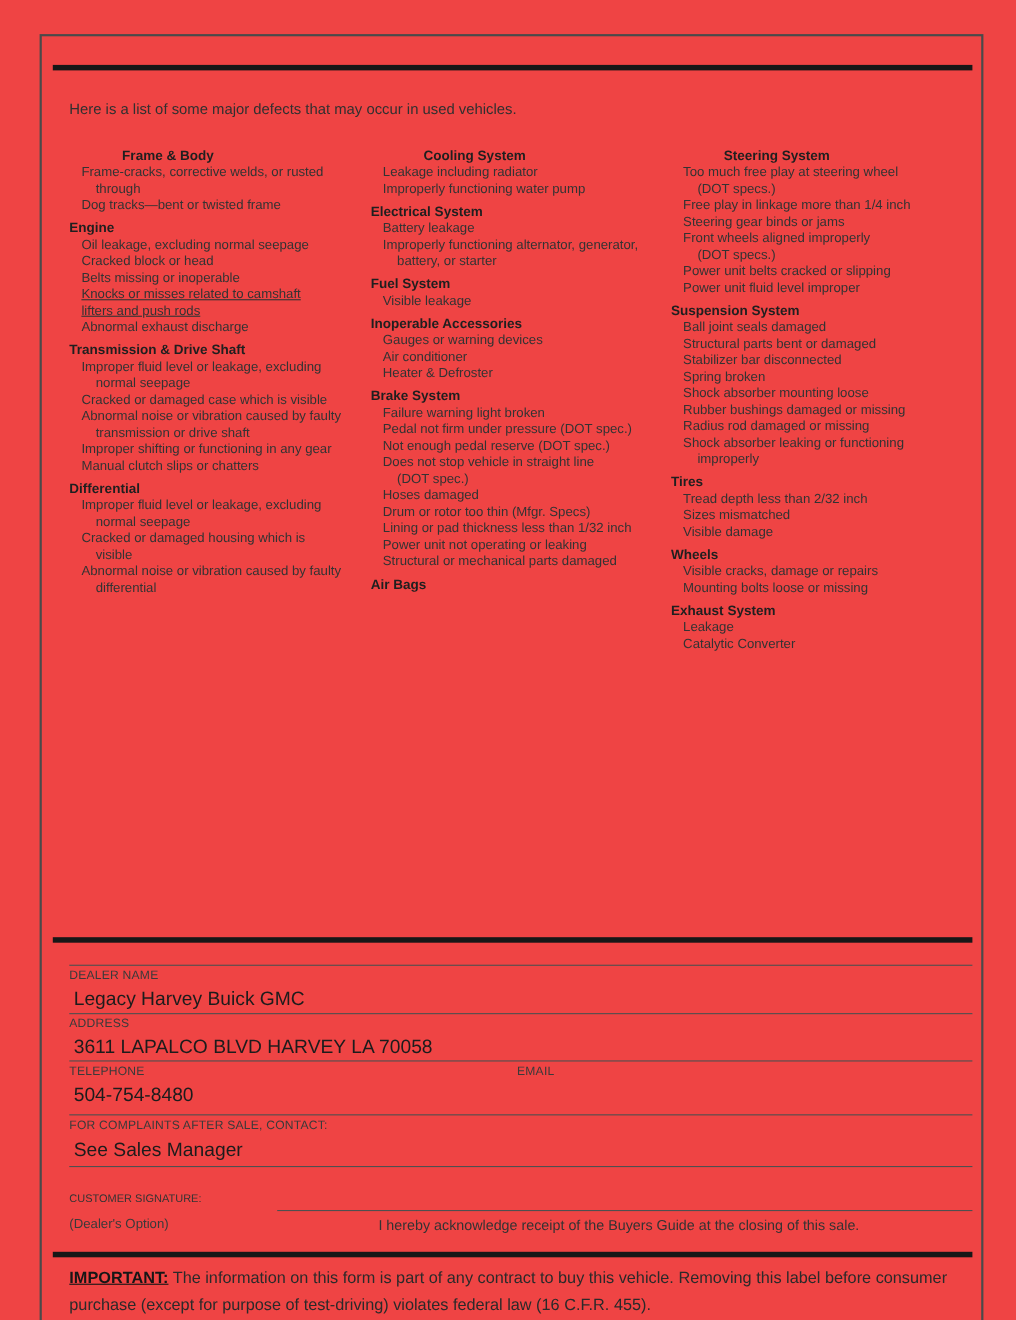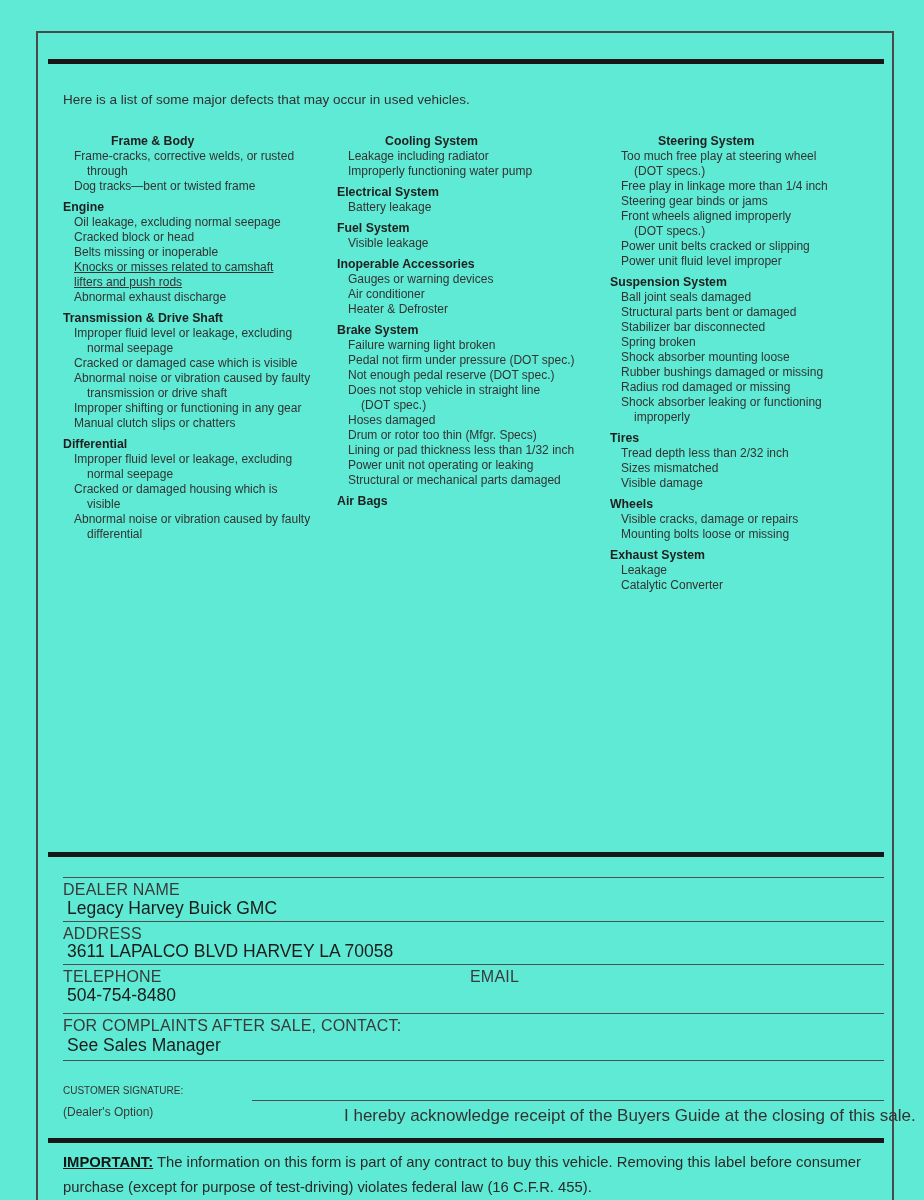--- a/index.html
+++ b/index.html
@@ -5,21 +5,21 @@
   html, body {
     margin: 0;
     padding: 0;
     background: #ffffff;
     font-family: "Liberation Sans", "DejaVu Sans", sans-serif;
   }
   .page {
     position: relative;
     width: 924px;
     height: 1200px;
-    background: #5eead4;
+    background: #ef4444;
     overflow: hidden;
     color: #2e2e2e;
   }
   .frame {
     position: absolute;
     left: 36px;
     top: 31px;
     width: 858px;
     height: 1300px;
     border: 2px solid #4a4a4a;
@@ -75,21 +75,21 @@
   }
   .thin-line {
     position: absolute;
     left: 63px;
     width: 821px;
     height: 1px;
     background: #4f4f4f;
   }
   .field-label {
     position: absolute;
-    font-size: 16px;
+    font-size: 11px;
     color: #3a3a3a;
     letter-spacing: 0.2px;
     text-align: right;
   }
   .field-value {
     position: absolute;
     font-size: 17.5px;
     color: #1c1c1c;
   }
   .sig-label {
@@ -111,21 +111,21 @@
     position: absolute;
     left: 63px;
     top: 1105px;
     font-size: 12px;
     color: #3a3a3a;
   }
   .ack {
     position: absolute;
     left: 344px;
     top: 1106px;
-    font-size: 17px;
+    font-size: 13px;
     color: #333333;
   }
   .important {
     position: absolute;
     left: 63px;
     top: 1150px;
     width: 812px;
     font-size: 14.8px;
     line-height: 25px;
     color: #2a2a2a;
@@ -171,20 +171,22 @@
 visible</div>
         <div class="sec-item">Abnormal noise or vibration caused by faulty
 differential</div>
       </div>
       <div class="col col-2">
         <div class="sec-title">Cooling System</div>
         <div class="sec-item">Leakage including radiator</div>
         <div class="sec-item">Improperly functioning water pump</div>
         <div class="sec-title">Electrical System</div>
         <div class="sec-item">Battery leakage</div>
+        <div class="sec-item">Improperly functioning alternator, generator,
+battery, or starter</div>
         <div class="sec-title">Fuel System</div>
         <div class="sec-item">Visible leakage</div>
         <div class="sec-title">Inoperable Accessories</div>
         <div class="sec-item">Gauges or warning devices</div>
         <div class="sec-item">Air conditioner</div>
         <div class="sec-item">Heater &amp; Defroster</div>
         <div class="sec-title">Brake System</div>
         <div class="sec-item">Failure warning light broken</div>
         <div class="sec-item">Pedal not firm under pressure (DOT spec.)</div>
         <div class="sec-item">Not enough pedal reserve (DOT spec.)</div>

